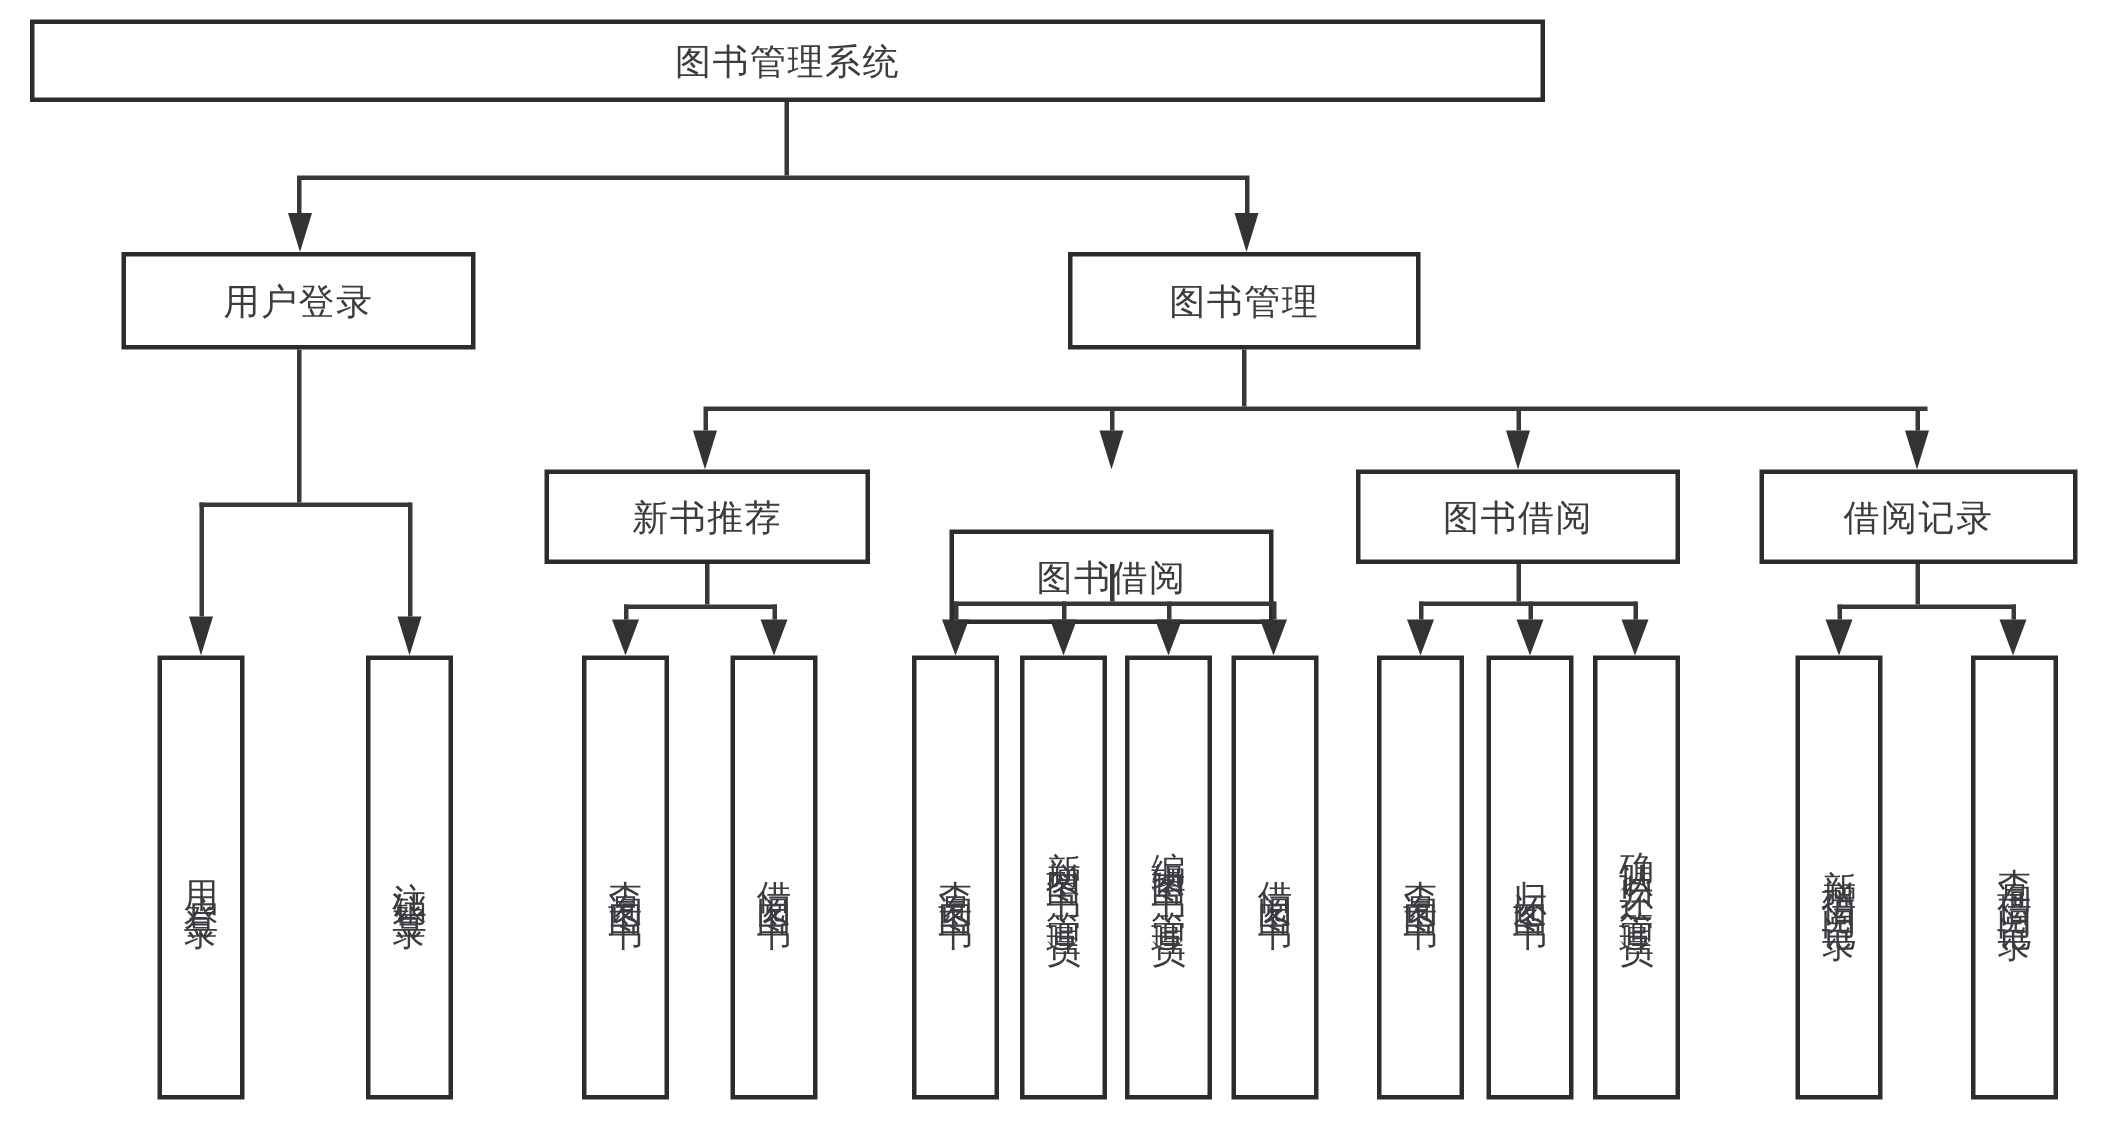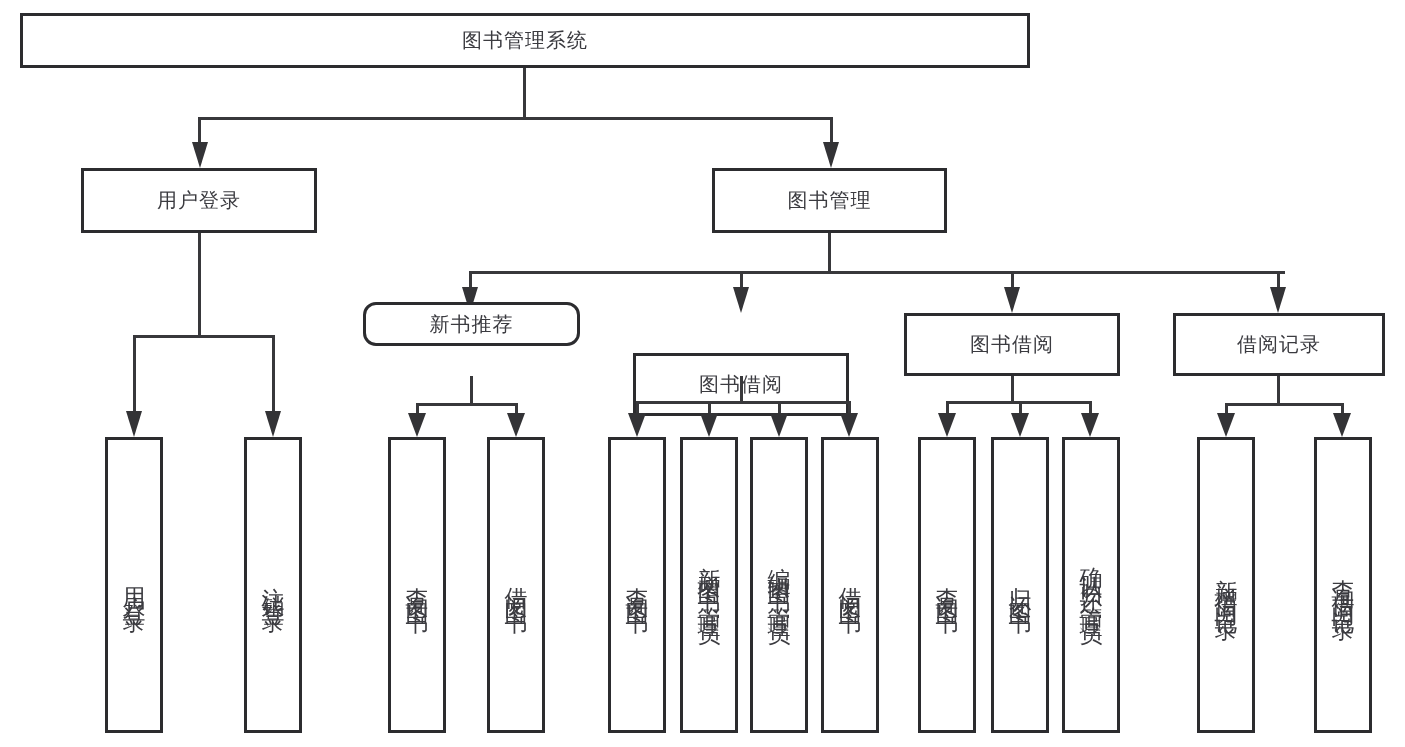--- a/index.html
+++ b/index.html
@@ -13,21 +13,21 @@
   .box{
     position:absolute;
     box-sizing:border-box;
     border:3px solid #2c2c2f;
     background:#ffffff;
     display:flex;
     align-items:center;
     justify-content:center;
     color:#3b3b40;
   }
-  .box.h{font-size:20px;letter-spacing:1px;}
+  .box.h{font-size:24px;letter-spacing:1px;}
   .box.v{
     writing-mode:vertical-rl;
     text-orientation:mixed;
     font-size:23px;
     letter-spacing:8px;
     line-height:1;
   }
   .vline{position:absolute;width:3px;background:#38383b;}
   .hline{position:absolute;height:3px;background:#38383b;}
   .ah{
@@ -74,21 +74,21 @@
   <div class="hline" style="left:469px;top:271px;width:816px;"></div>
   <div class="vline" style="left:469px;top:274px;height:13px;"></div>
   <div class="ah" style="left:462px;top:287px;"></div>
   <div class="vline" style="left:740px;top:274px;height:13px;"></div>
   <div class="ah" style="left:733px;top:287px;"></div>
   <div class="vline" style="left:1011px;top:274px;height:13px;"></div>
   <div class="ah" style="left:1004px;top:287px;"></div>
   <div class="vline" style="left:1277px;top:274px;height:13px;"></div>
   <div class="ah" style="left:1270px;top:287px;"></div>
 
-  <div class="box h" style="left:363px;top:302px;width:217px;height:44px;border-radius:13px;">新书推荐</div>
+  <div class="box h" style="left:363px;top:313px;width:217px;height:63px;">新书推荐</div>
   <div class="box h" style="left:633px;top:313px;width:216px;height:63px;margin-top:40px;">图书借阅</div>
   <div class="box h" style="left:904px;top:313px;width:216px;height:63px;">图书借阅</div>
   <div class="box h" style="left:1173px;top:313px;width:212px;height:63px;">借阅记录</div>
 
   <div class="vline" style="left:470px;top:376px;height:27px;"></div>
   <div class="hline" style="left:416px;top:403px;width:102px;"></div>
   <div class="vline" style="left:416px;top:403px;height:10px;"></div>
   <div class="ah s" style="left:408px;top:413px;"></div>
   <div class="vline" style="left:515px;top:403px;height:10px;"></div>
   <div class="ah s" style="left:507px;top:413px;"></div>

